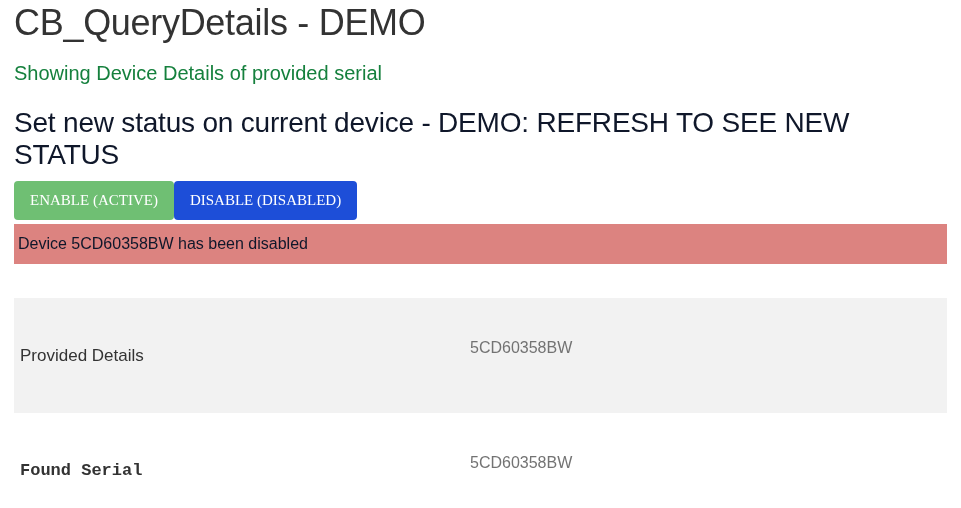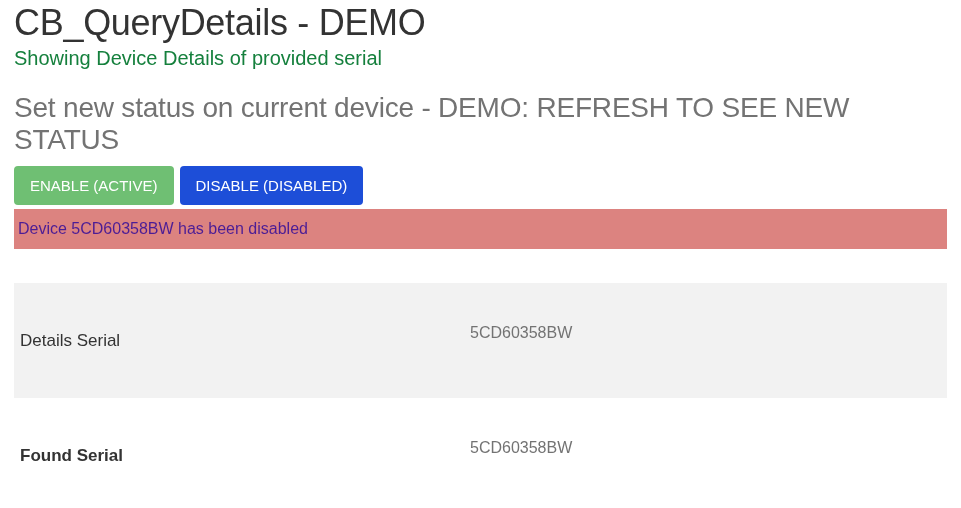--- a/index.html
+++ b/index.html
@@ -15,40 +15,40 @@
       width: 961px;
     }
     .container {
       padding: 0 14px;
     }
     h1 {
       font-size: 36px;
       font-weight: 500;
       color: #333333;
       margin-top: 2px;
-      margin-bottom: 3px;
+      margin-bottom: 18px;
       letter-spacing: -0.3px;
     }
     .subtitle {
       font-size: 20px;
       color: #15803d;
       margin-bottom: 22px;
       font-weight: 400;
     }
     h2 {
       font-size: 28px;
       font-weight: 400;
-      color: #737373;
+      color: #0f172a;
       margin-bottom: 10px;
       letter-spacing: -0.2px;
     }
     .button-row {
       display: flex;
-      gap: 6px;
       margin-bottom: 4px;
+      font-family: Liberation Serif, serif;
     }
     .btn {
       display: inline-block;
       padding: 9px 16px;
       font-size: 15px;
       font-weight: 400;
       color: #ffffff;
       border: none;
       border-radius: 4px;
       cursor: pointer;
@@ -56,21 +56,21 @@
       line-height: 1.4;
     }
     .btn-success {
       background-color: #6fbf73;
     }
     .btn-danger {
       background-color: #1d4ed8;
     }
     .alert-danger {
       background-color: #dc8380;
-      color: #4c1d95;
+      color: #0f172a;
       padding: 11px 4px;
       font-size: 16px;
       margin-top: 4px;
       margin-bottom: 34px;
     }
     .detail-row {
       display: flex;
       align-items: center;
       min-height: 115px;
       padding: 0 6px;
@@ -78,20 +78,21 @@
     .detail-row.striped {
       background-color: #f2f2f2;
     }
     .detail-label {
       flex: 0 0 450px;
       font-size: 17px;
       color: #333333;
     }
     .detail-label.bold {
       font-weight: 700;
+      font-family: Liberation Mono, monospace;
     }
     .detail-value {
       flex: 1;
       font-size: 16px;
       color: #737373;
       padding-top: 0;
       align-self: center;
       margin-top: -16px;
     }
     .detail-row.striped .detail-value {
@@ -111,21 +112,21 @@
   <h2>Set new status on current device - DEMO: REFRESH TO SEE NEW STATUS</h2>
 
   <div class="button-row">
     <button class="btn btn-success">ENABLE (ACTIVE)</button>
     <button class="btn btn-danger">DISABLE (DISABLED)</button>
   </div>
 
   <div class="alert-danger">Device 5CD60358BW has been disabled</div>
 
   <div class="detail-row striped">
-    <div class="detail-label">Details Serial</div>
+    <div class="detail-label">Provided Details</div>
     <div class="detail-value">5CD60358BW</div>
   </div>
 
   <div class="detail-row">
     <div class="detail-label bold">Found Serial</div>
     <div class="detail-value">5CD60358BW</div>
   </div>
 </div>
 
 </body></html>

